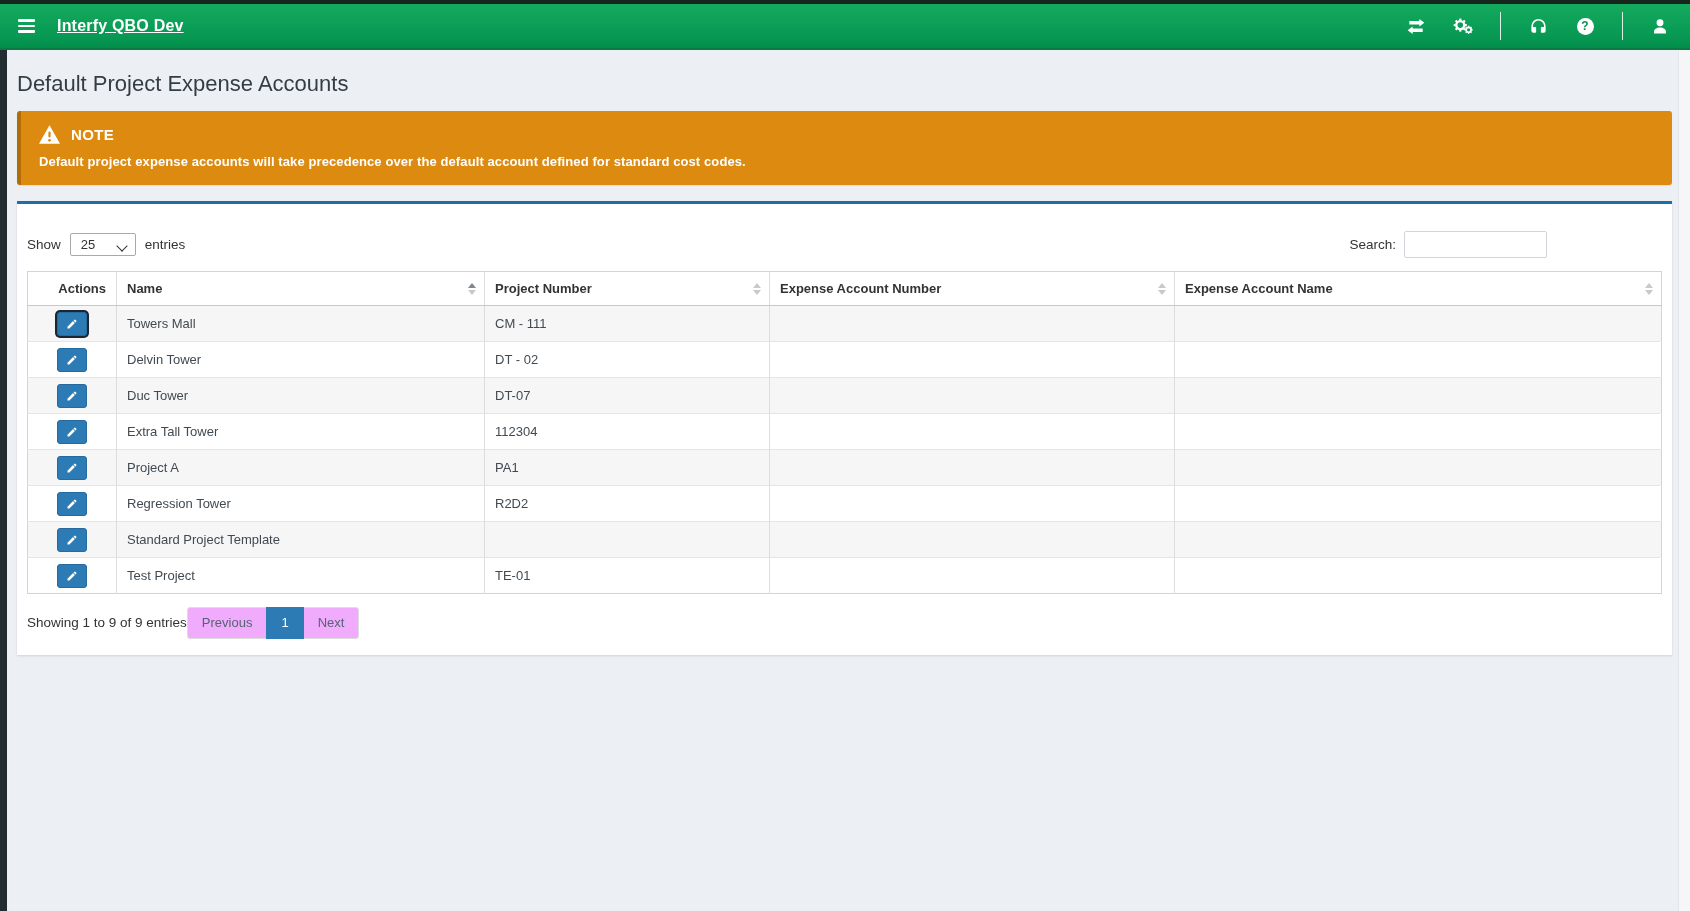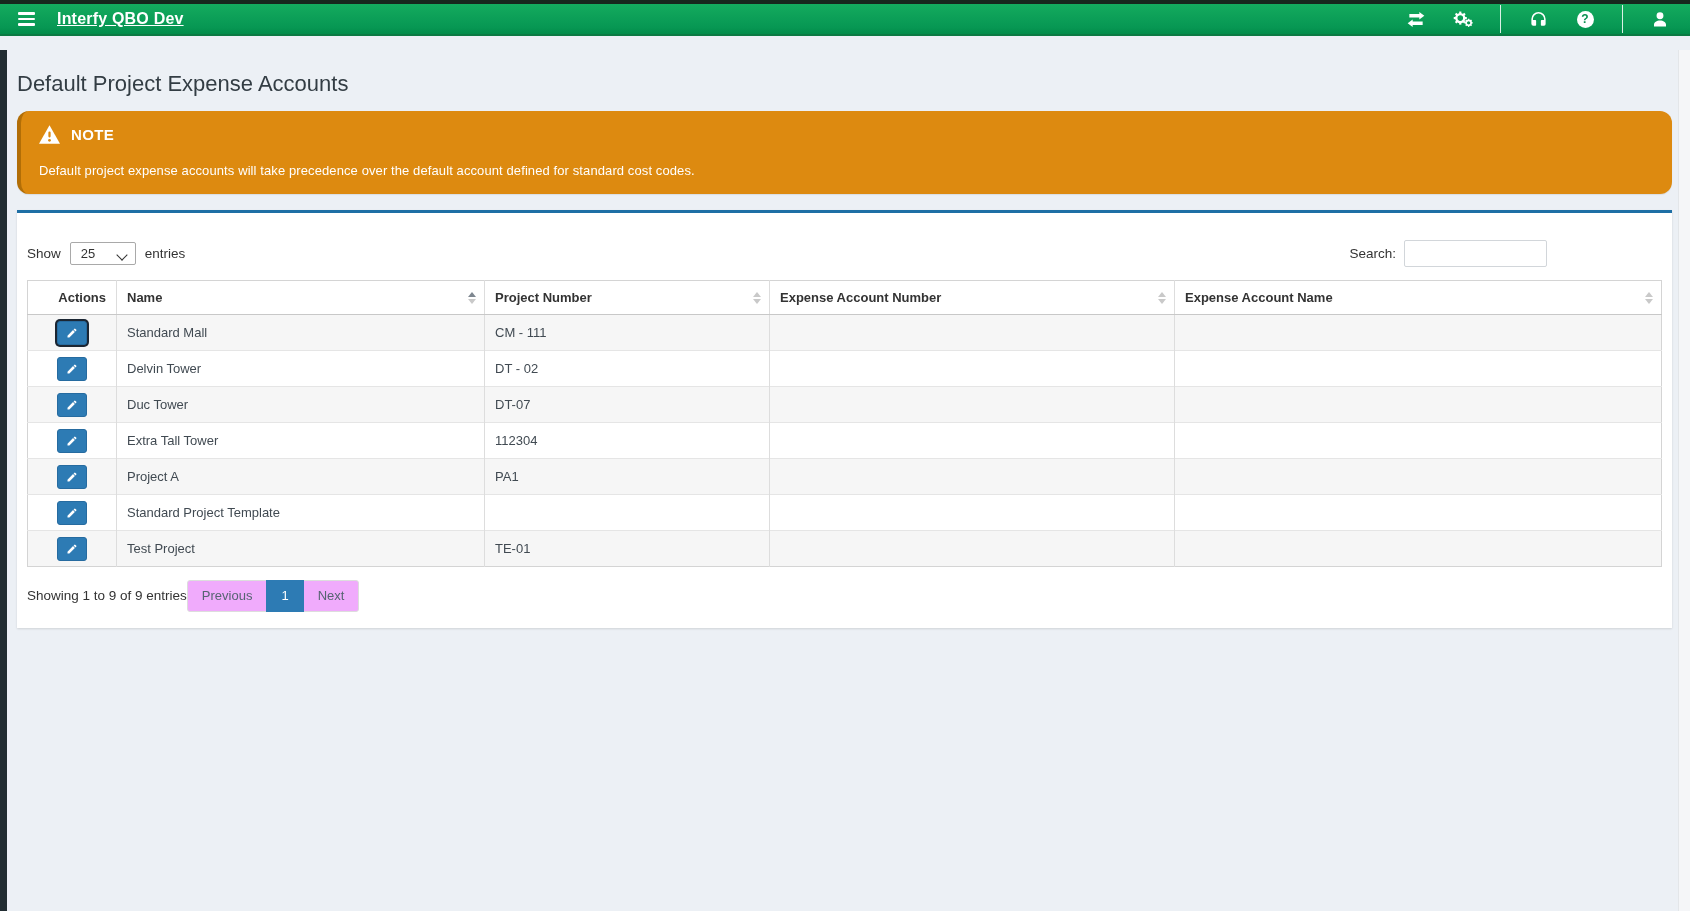--- a/index.html
+++ b/index.html
@@ -9,21 +9,21 @@
     background: #ecf0f5;
     font-family: "Liberation Sans", sans-serif;
     overflow: hidden;
     position: relative;
     color: #333;
   }
 
   
   .top-edge { height: 4px; background: #17271d; }
   .app-header {
-    height: 32px;
+    height: 46px;
     background: linear-gradient(180deg, #14ab5e 0%, #079753 78%, #028c4a 100%);
     border-bottom: 2px solid #0b7a43;
     display: flex; align-items: center;
     padding: 0 16px;
   }
   .hamburger { display: inline-flex; flex-direction: column; gap: 3px; cursor: pointer; padding: 4px 2px; }
   .hamburger span { width: 17px; height: 2.5px; background: #fff; border-radius: 1px; }
   .brand {
     margin-left: 20px; color: #fff; font-size: 16px; font-weight: 600;
     text-decoration: underline; letter-spacing: .2px; cursor: pointer;
@@ -41,28 +41,28 @@
   .sidebar-strip { position: absolute; left: 0; top: 50px; bottom: 0; width: 7px; background: #222d32; }
   .scroll-track { position: absolute; right: 0; top: 50px; bottom: 0; width: 12px; background: #f5f6f8; border-left: 1px solid #e3e6e9; }
 
   
   .content { position: absolute; left: 7px; right: 12px; top: 50px; bottom: 0; padding: 12px 6px 0 10px; overflow: hidden; }
   .page-title { font-size: 22px; font-weight: 400; color: #333d44; margin: 9px 0 14px; }
 
   .note-banner {
     background: #dd8a10;
     border-left: 4px solid #b26e06;
-    border-radius: 12px;
+    border-radius: 3px;
     color: #fff;
     padding: 14px 18px 16px;
     box-shadow: 0 1px 1px rgba(0,0,0,.08);
   }
   .note-title-row { display: flex; align-items: center; gap: 11px; }
   .note-title { font-size: 15px; font-weight: bold; letter-spacing: .4px; }
-  .note-body { margin-top: 19px; font-size: 13px; font-weight: 400; letter-spacing: .1px; }
+  .note-body { margin-top: 10px; font-size: 13px; font-weight: 700; letter-spacing: .1px; }
 
   .panel {
     margin-top: 16px;
     background: #fff;
     border-top: 3px solid #1e6fa5;
     box-shadow: 0 1px 2px rgba(0,0,0,.12);
     padding: 12px 10px 16px;
   }
 
   .table-controls { display: flex; justify-content: space-between; align-items: center; padding: 15px 0 13px; }
@@ -289,21 +289,21 @@
       </thead>
       <tbody>
           <tr>
     <td class="cell-actions">
       <button class="edit-btn">
         <svg width="12" height="12" viewBox="0 0 24 24" fill="#fff">
           <path d="M3 17.25V21h3.75L17.81 9.94l-3.75-3.75L3 17.25zM20.71 7.04a1 1 0 0 0 0-1.41l-2.34-2.34a1 1 0 0 0-1.41 0l-1.83 1.83 3.75 3.75 1.83-1.83z"></path>
         </svg>
       </button>
     </td>
-    <td>Standard Mall</td>
+    <td>Towers Mall</td>
     <td>CM - 111</td>
     <td></td>
     <td></td>
   </tr>
           <tr>
     <td class="cell-actions">
       <button class="edit-btn">
         <svg width="12" height="12" viewBox="0 0 24 24" fill="#fff">
           <path d="M3 17.25V21h3.75L17.81 9.94l-3.75-3.75L3 17.25zM20.71 7.04a1 1 0 0 0 0-1.41l-2.34-2.34a1 1 0 0 0-1.41 0l-1.83 1.83 3.75 3.75 1.83-1.83z"></path>
         </svg>
@@ -343,20 +343,33 @@
           <tr>
     <td class="cell-actions">
       <button class="edit-btn">
         <svg width="12" height="12" viewBox="0 0 24 24" fill="#fff">
           <path d="M3 17.25V21h3.75L17.81 9.94l-3.75-3.75L3 17.25zM20.71 7.04a1 1 0 0 0 0-1.41l-2.34-2.34a1 1 0 0 0-1.41 0l-1.83 1.83 3.75 3.75 1.83-1.83z"></path>
         </svg>
       </button>
     </td>
     <td>Project A</td>
     <td>PA1</td>
+    <td></td>
+    <td></td>
+  </tr>
+          <tr>
+    <td class="cell-actions">
+      <button class="edit-btn">
+        <svg width="12" height="12" viewBox="0 0 24 24" fill="#fff">
+          <path d="M3 17.25V21h3.75L17.81 9.94l-3.75-3.75L3 17.25zM20.71 7.04a1 1 0 0 0 0-1.41l-2.34-2.34a1 1 0 0 0-1.41 0l-1.83 1.83 3.75 3.75 1.83-1.83z"></path>
+        </svg>
+      </button>
+    </td>
+    <td>Regression Tower</td>
+    <td>R2D2</td>
     <td></td>
     <td></td>
   </tr>
           <tr>
     <td class="cell-actions">
       <button class="edit-btn">
         <svg width="12" height="12" viewBox="0 0 24 24" fill="#fff">
           <path d="M3 17.25V21h3.75L17.81 9.94l-3.75-3.75L3 17.25zM20.71 7.04a1 1 0 0 0 0-1.41l-2.34-2.34a1 1 0 0 0-1.41 0l-1.83 1.83 3.75 3.75 1.83-1.83z"></path>
         </svg>
       </button>

